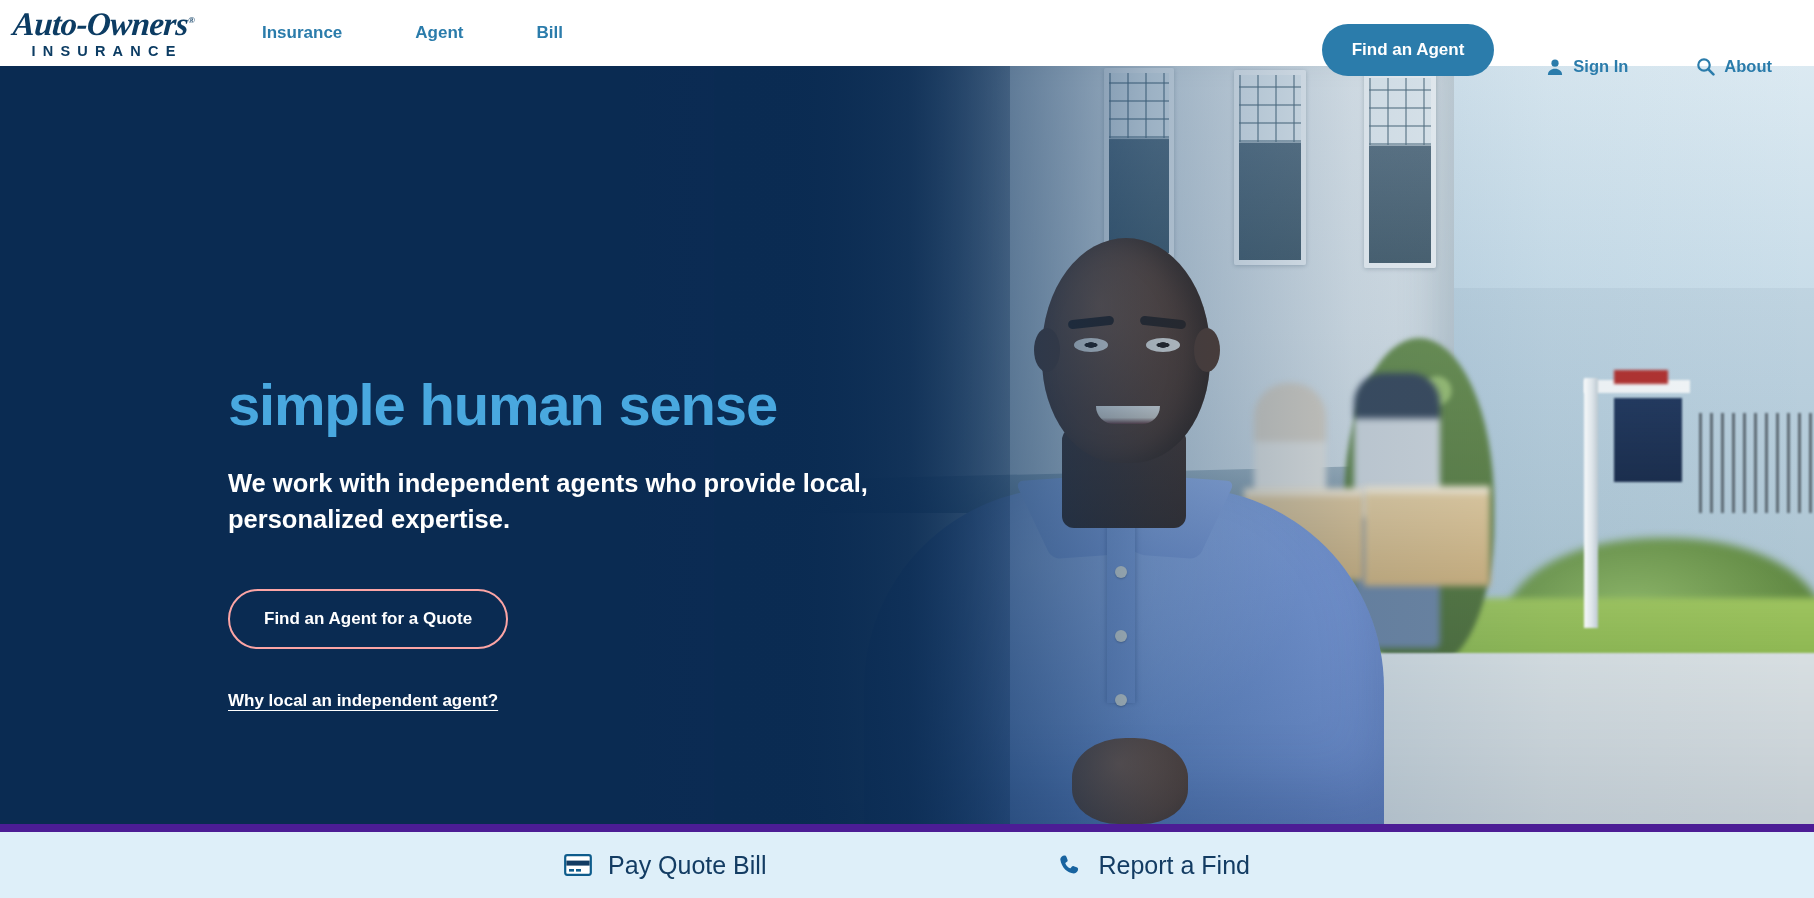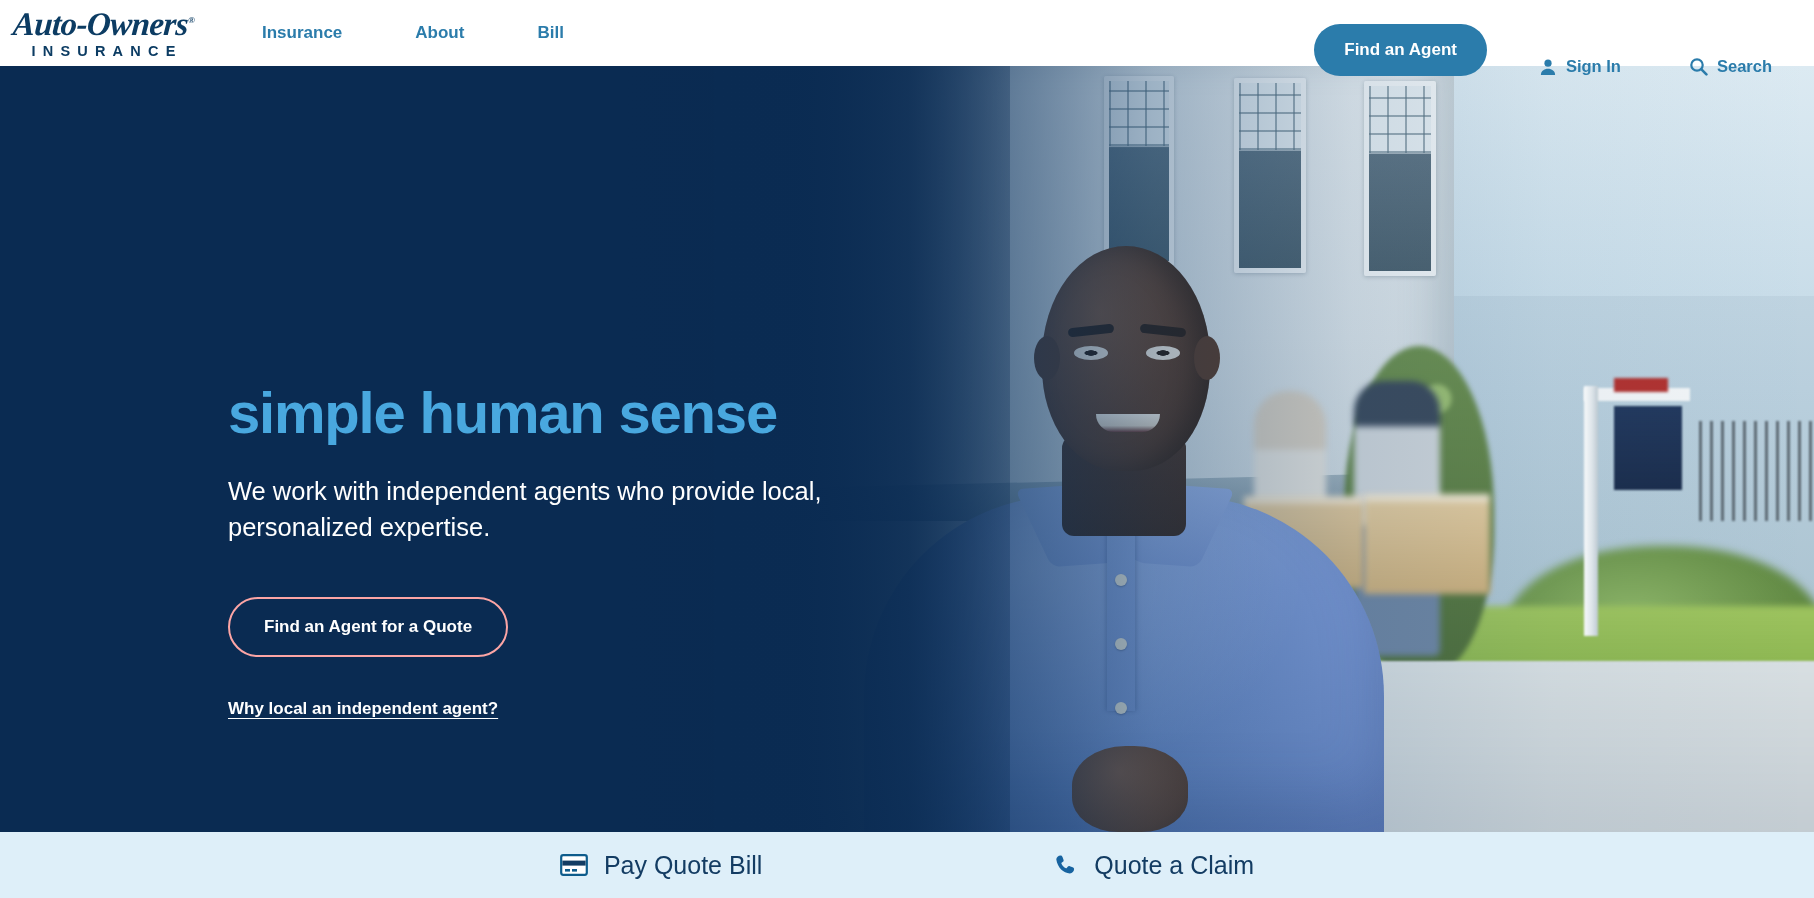--- a/index.html
+++ b/index.html
@@ -100,24 +100,24 @@
     cursor:pointer;
     white-space:nowrap;
   }
   .hdr-signin { margin-left:52px; }
   .hdr-search { margin-left:68px; margin-right:42px; }
   .hdr-action svg { display:block; }
 
   
   .hero {
     position:absolute;
-    top:66px; left:0;
+    top:58px; left:0;
     width:1814px; height:783px;
     overflow:hidden;
-    background:#0f172a;
+    background:#4c1d95;
   }
 
   
   .photo {
     position:absolute;
     top:0; right:0;
     width:1100px; height:766px;
     overflow:hidden;
     background:linear-gradient(180deg,#cfe0ea 0%,#b9cfdd 42%,#9fb9c6 100%);
   }
@@ -395,21 +395,21 @@
     font-size:58px;
     font-weight:700;
     color:#49A8DF;
     letter-spacing:-1.2px;
     line-height:1.05;
     white-space:nowrap;
   }
   .hero-sub {
     margin-top:29px;
     font-size:25.5px;
-    font-weight:400;
+    font-weight:700;
     color:#ffffff;
     line-height:1.42;
     max-width:640px;
   }
   .hero-btn {
     display:inline-block;
     margin-top:52px;
     border:2px solid #fca5a5;
     border-radius:34px;
     background:transparent;
@@ -463,21 +463,21 @@
 
   <div class="logo-wrap">
     <div class="logo-script">
       <span>Auto-Owners</span><span class="tm">®</span>
     </div>
     <div class="logo-sub">INSURANCE</div>
   </div>
 
   <nav class="nav-main">
     <a class="nav-link">Insurance</a>
-    <a class="nav-link">About</a>
+    <a class="nav-link">Agent</a>
     <a class="nav-link">Bill</a>
   </nav>
 
   <div class="header-right">
     <button class="btn-find-agent">Find an Agent</button>
 
     <div class="hdr-action hdr-signin">
       <span>
         <svg width="18" height="18" viewBox="0 0 18 18" aria-hidden="true">
           <circle cx="9" cy="5.2" r="3.6" fill="#2B7CAB"></circle>
@@ -487,21 +487,21 @@
       <span>Sign In</span>
     </div>
 
     <div class="hdr-action hdr-search">
       <span>
         <svg width="19" height="19" viewBox="0 0 19 19" aria-hidden="true">
           <circle cx="8" cy="8" r="5.7" fill="none" stroke="#2B7CAB" stroke-width="2.2"></circle>
           <line x1="12.2" y1="12.2" x2="17.4" y2="17.4" stroke="#2B7CAB" stroke-width="2.6" stroke-linecap="round"></line>
         </svg>
       </span>
-      <span>Search</span>
+      <span>About</span>
     </div>
   </div>
 </div>
 
 <div class="hero">
 
   <div class="photo">
     <div class="sky"></div>
     <div class="house">
       <div class="win w1"></div>
@@ -578,15 +578,15 @@
     </span>
     <span>Pay Quote Bill</span>
   </div>
 
   <div class="quick-item">
     <span>
       <svg width="24" height="24" viewBox="0 0 24 24" aria-hidden="true">
         <path d="M6.6 2.4c1 0 1.6.6 1.9 1.5l1 2.8c.3.9.1 1.6-.6 2.1l-1.3 1c-.2.2-.3.4-.2.7.7 2 2.5 3.9 4.6 4.8.3.1.5 0 .7-.2l1-1.3c.5-.7 1.2-.9 2.1-.6l2.8 1c.9.3 1.5.9 1.5 1.9 0 2.3-1.9 4.3-4.2 4.3C9.4 20.4 3.6 14.6 2.3 6.6 2.3 4.3 4.3 2.4 6.6 2.4z" fill="#1763A0"></path>
       </svg>
     </span>
-    <span>Quote a Claim</span>
+    <span>Report a Find</span>
   </div>
 </div>
 
 </body></html>

